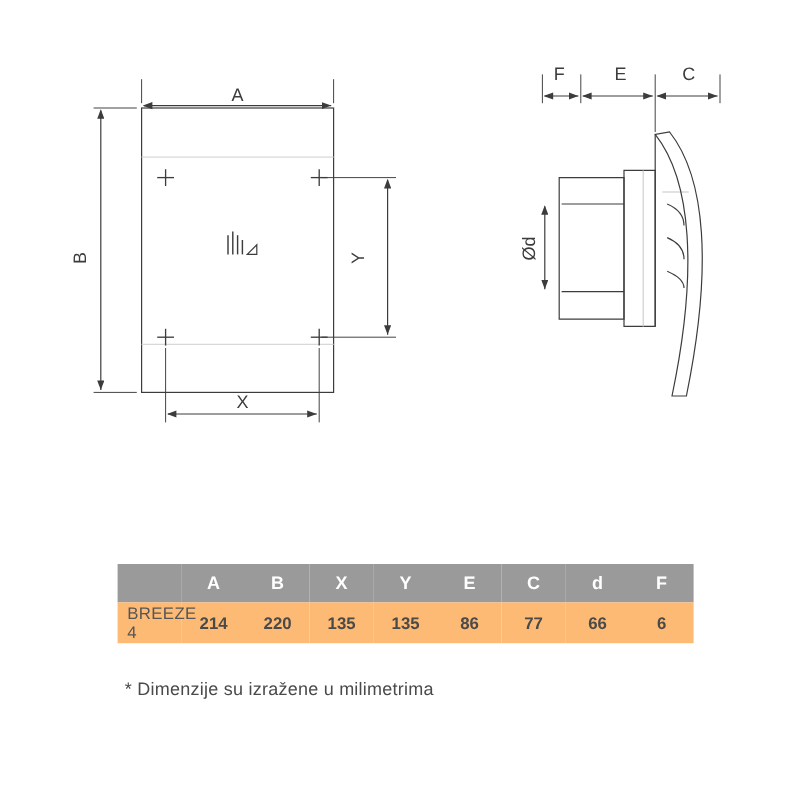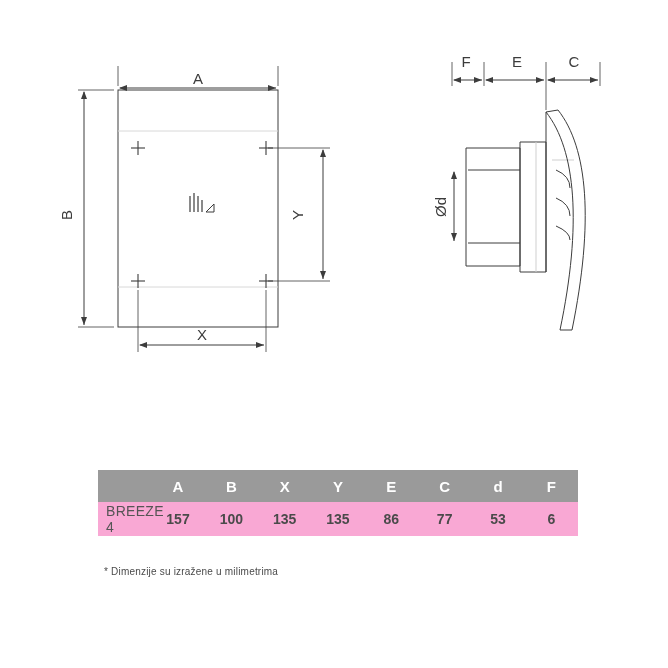--- a/index.html
+++ b/index.html
@@ -46,42 +46,42 @@
     height: 32px;
     text-align: center;
     padding: 0;
     border: 0;
   }
   table.spec thead th.name-col {
     text-align: left;
     padding-left: 8px;
   }
   table.spec tbody td {
-    background: #f9a8d4;
+    background: #fdba74;
     color: #4a4a4a;
     font-size: 14px;
     font-weight: bold;
     height: 34px;
     text-align: center;
     padding: 0;
     border: 0;
   }
   table.spec tbody td.name-col {
     text-align: left;
     padding-left: 8px;
     font-weight: normal;
     font-size: 14px;
     color: #555;
     letter-spacing: 0.3px;
   }
   .footnote {
     position: absolute;
     left: 104px;
     top: 566px;
-    font-size: 10px;
+    font-size: 15px;
     color: #4a4a4a;
     letter-spacing: 0.2px;
   }
   text.lbl {
     font-family: "Liberation Sans", sans-serif;
     font-size: 15px;
     fill: #3c3c3c;
   }
 </style>
 </head>
@@ -219,27 +219,27 @@
           <th>Y</th>
           <th>E</th>
           <th>C</th>
           <th>d</th>
           <th>F</th>
         </tr>
       </thead>
       <tbody>
         <tr>
           <td class="name-col">BREEZE 4</td>
-          <td>157</td>
-          <td>100</td>
+          <td>214</td>
+          <td>220</td>
           <td>135</td>
           <td>135</td>
           <td>86</td>
           <td>77</td>
-          <td>53</td>
+          <td>66</td>
           <td>6</td>
         </tr>
       </tbody>
     </table>
   </div>
 
   <div class="footnote">* Dimenzije su izražene u milimetrima</div>
 
 </div>
 

